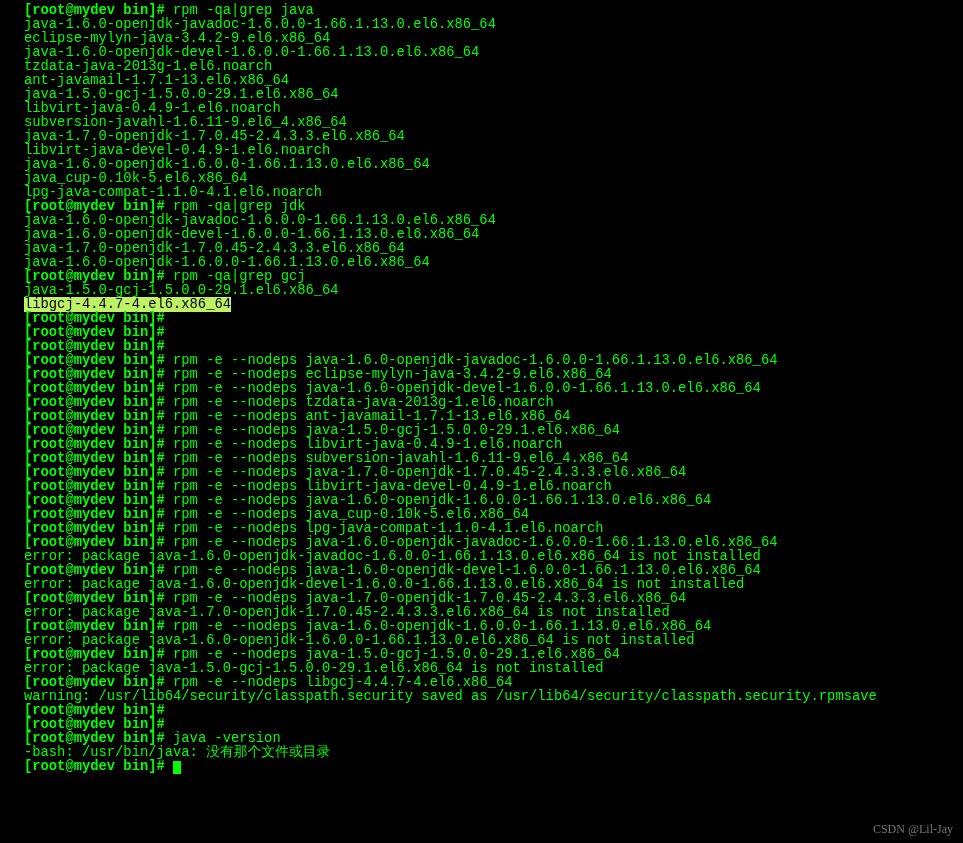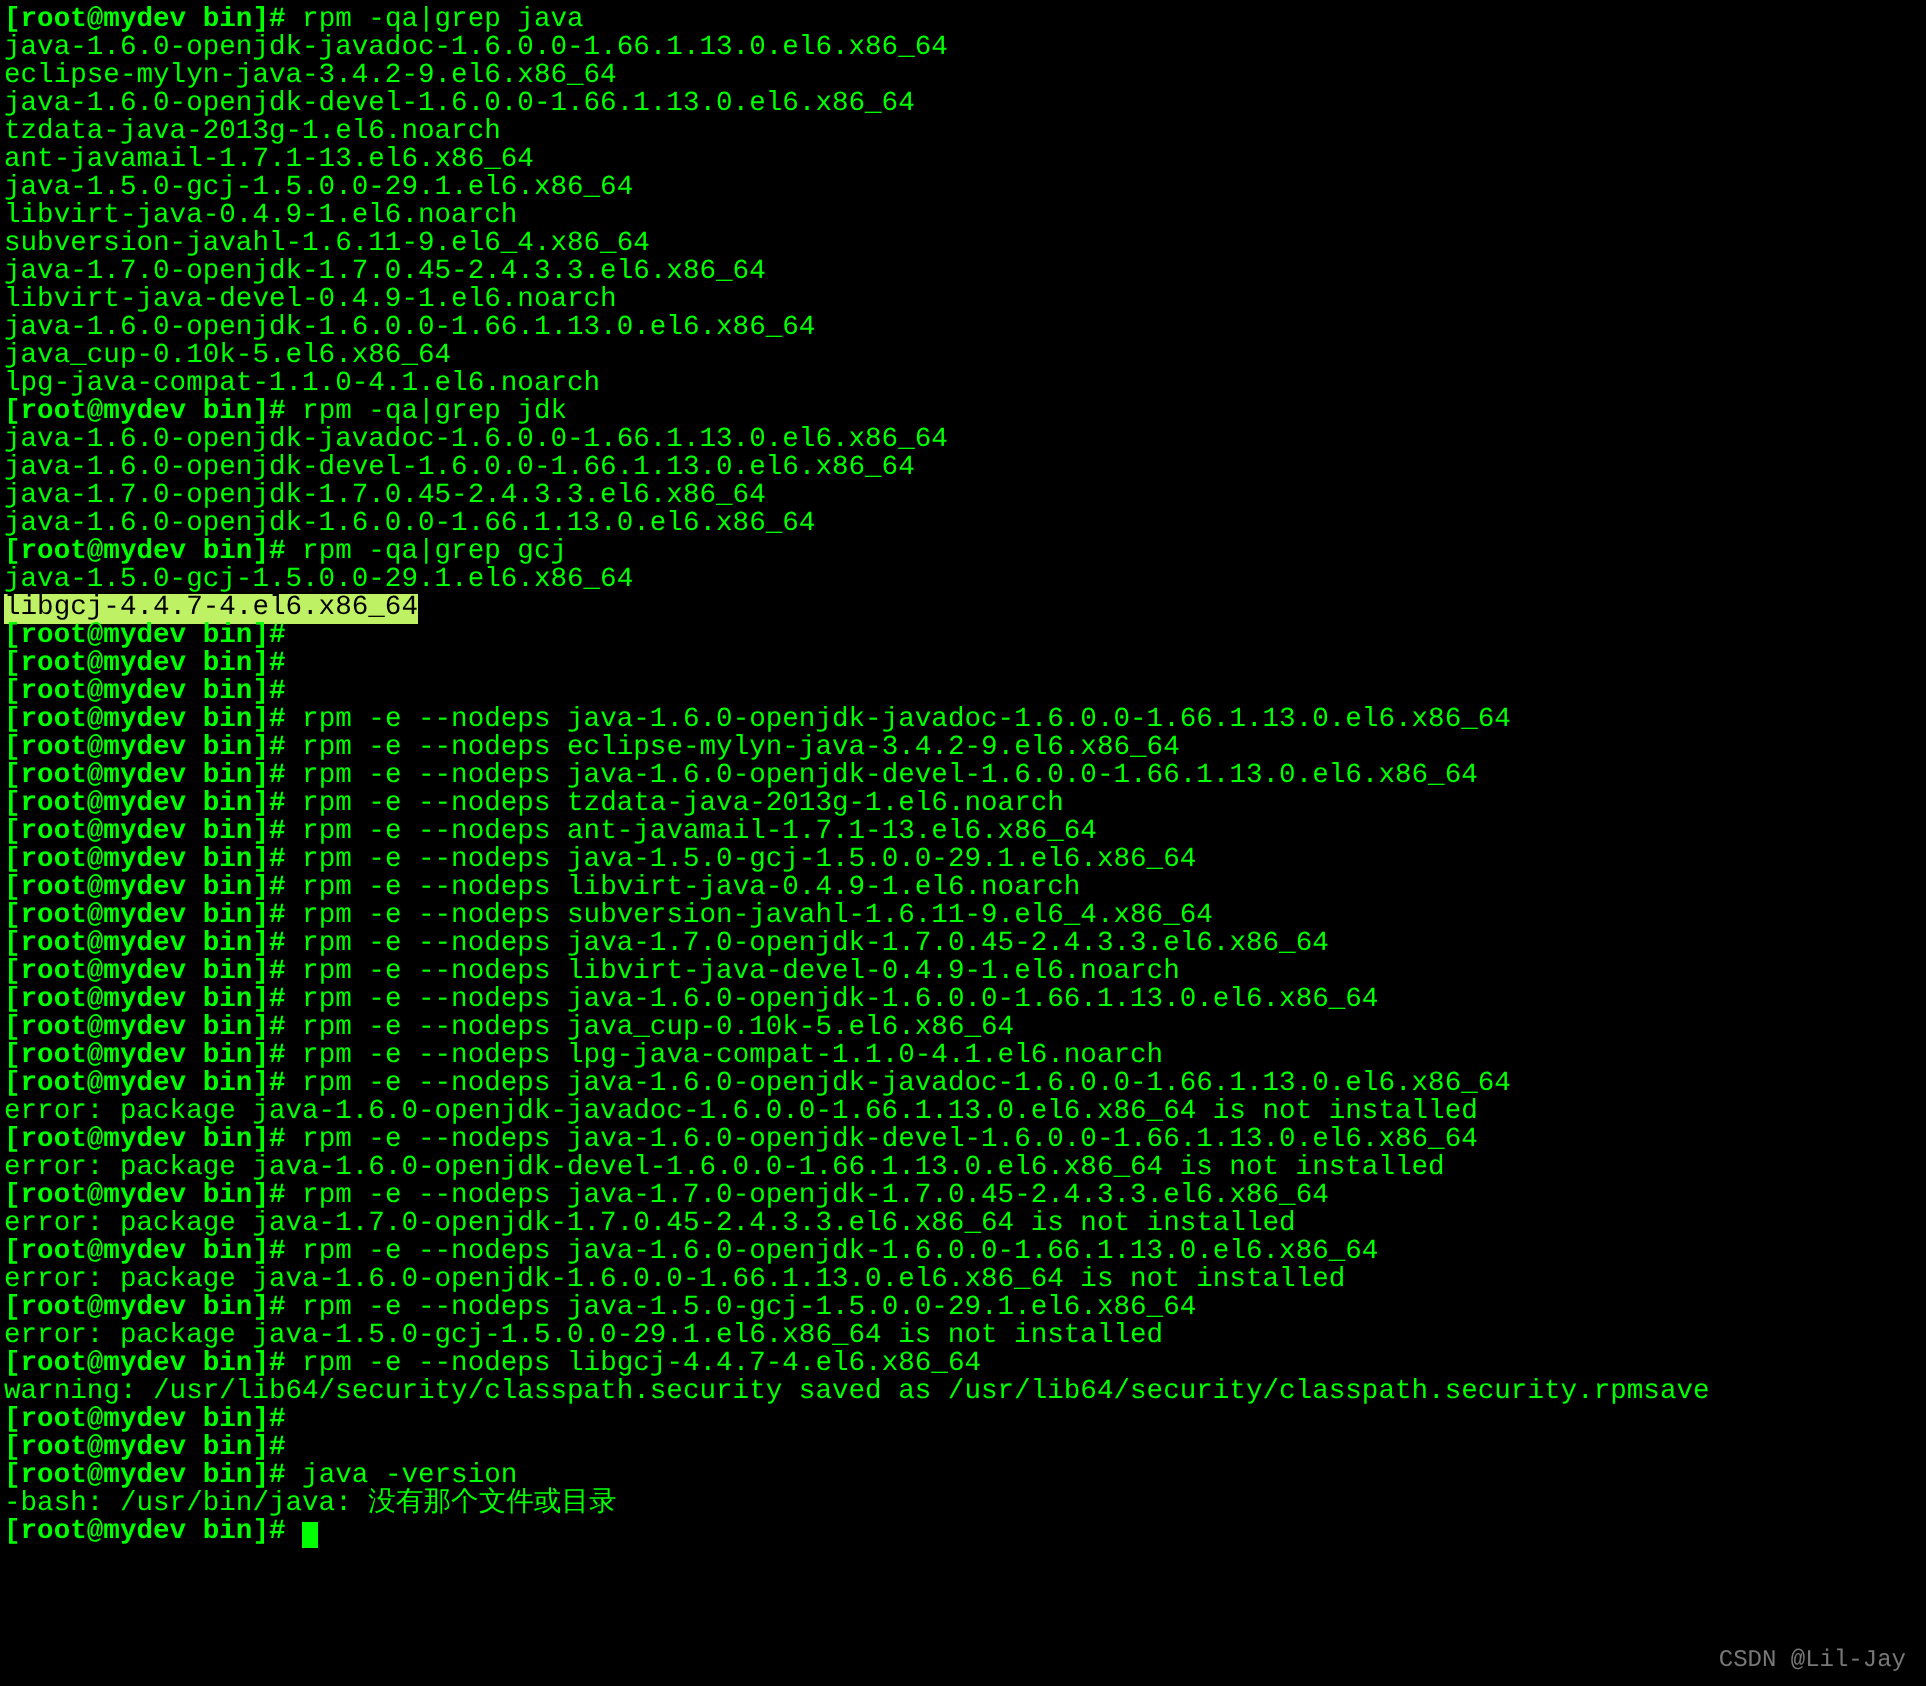--- a/index.html
+++ b/index.html
@@ -7,40 +7,40 @@
     padding: 0;
     background: #000;
     width: 963px;
     height: 843px;
     overflow: hidden;
   }
   .terminal {
     font-family: "Consolas", "Courier New", monospace;
     font-size: 13.8px;
     line-height: 14px;
-    padding: 4px 2px;
+    padding: 4px 24px;
     white-space: pre;
     letter-spacing: 0px;
   }
   .g  { color: #00ff00; }
   .gb { color: #00ff00; font-weight: bold; }
   .hl { background: #bef264; color: #000; }
   .cursor {
     display: inline-block;
     width: 8px;
     height: 13px;
     background: #00ff00;
     vertical-align: text-bottom;
   }
   .watermark {
     position: absolute;
     right: 10px;
     bottom: 6px;
     color: #777;
-    font-family: Liberation Mono, monospace;
+    font-family: Liberation Serif, serif;
     font-size: 12px;
   }
   .line { display:block; }
 </style>
 </head>
 <body>
 
 <div class="terminal" id="term"><span class="line"><span class="gb">[root@mydev bin]#</span> <span class="g">rpm -qa|grep java</span></span><span class="line"><span class="g">java-1.6.0-openjdk-javadoc-1.6.0.0-1.66.1.13.0.el6.x86_64</span></span><span class="line"><span class="g">eclipse-mylyn-java-3.4.2-9.el6.x86_64</span></span><span class="line"><span class="g">java-1.6.0-openjdk-devel-1.6.0.0-1.66.1.13.0.el6.x86_64</span></span><span class="line"><span class="g">tzdata-java-2013g-1.el6.noarch</span></span><span class="line"><span class="g">ant-javamail-1.7.1-13.el6.x86_64</span></span><span class="line"><span class="g">java-1.5.0-gcj-1.5.0.0-29.1.el6.x86_64</span></span><span class="line"><span class="g">libvirt-java-0.4.9-1.el6.noarch</span></span><span class="line"><span class="g">subversion-javahl-1.6.11-9.el6_4.x86_64</span></span><span class="line"><span class="g">java-1.7.0-openjdk-1.7.0.45-2.4.3.3.el6.x86_64</span></span><span class="line"><span class="g">libvirt-java-devel-0.4.9-1.el6.noarch</span></span><span class="line"><span class="g">java-1.6.0-openjdk-1.6.0.0-1.66.1.13.0.el6.x86_64</span></span><span class="line"><span class="g">java_cup-0.10k-5.el6.x86_64</span></span><span class="line"><span class="g">lpg-java-compat-1.1.0-4.1.el6.noarch</span></span><span class="line"><span class="gb">[root@mydev bin]#</span> <span class="g">rpm -qa|grep jdk</span></span><span class="line"><span class="g">java-1.6.0-openjdk-javadoc-1.6.0.0-1.66.1.13.0.el6.x86_64</span></span><span class="line"><span class="g">java-1.6.0-openjdk-devel-1.6.0.0-1.66.1.13.0.el6.x86_64</span></span><span class="line"><span class="g">java-1.7.0-openjdk-1.7.0.45-2.4.3.3.el6.x86_64</span></span><span class="line"><span class="g">java-1.6.0-openjdk-1.6.0.0-1.66.1.13.0.el6.x86_64</span></span><span class="line"><span class="gb">[root@mydev bin]#</span> <span class="g">rpm -qa|grep gcj</span></span><span class="line"><span class="g">java-1.5.0-gcj-1.5.0.0-29.1.el6.x86_64</span></span><span class="line"><span class="hl">libgcj-4.4.7-4.el6.x86_64</span></span><span class="line"><span class="gb">[root@mydev bin]#</span> </span><span class="line"><span class="gb">[root@mydev bin]#</span> </span><span class="line"><span class="gb">[root@mydev bin]#</span> </span><span class="line"><span class="gb">[root@mydev bin]#</span> <span class="g">rpm -e --nodeps java-1.6.0-openjdk-javadoc-1.6.0.0-1.66.1.13.0.el6.x86_64</span></span><span class="line"><span class="gb">[root@mydev bin]#</span> <span class="g">rpm -e --nodeps eclipse-mylyn-java-3.4.2-9.el6.x86_64</span></span><span class="line"><span class="gb">[root@mydev bin]#</span> <span class="g">rpm -e --nodeps java-1.6.0-openjdk-devel-1.6.0.0-1.66.1.13.0.el6.x86_64</span></span><span class="line"><span class="gb">[root@mydev bin]#</span> <span class="g">rpm -e --nodeps tzdata-java-2013g-1.el6.noarch</span></span><span class="line"><span class="gb">[root@mydev bin]#</span> <span class="g">rpm -e --nodeps ant-javamail-1.7.1-13.el6.x86_64</span></span><span class="line"><span class="gb">[root@mydev bin]#</span> <span class="g">rpm -e --nodeps java-1.5.0-gcj-1.5.0.0-29.1.el6.x86_64</span></span><span class="line"><span class="gb">[root@mydev bin]#</span> <span class="g">rpm -e --nodeps libvirt-java-0.4.9-1.el6.noarch</span></span><span class="line"><span class="gb">[root@mydev bin]#</span> <span class="g">rpm -e --nodeps subversion-javahl-1.6.11-9.el6_4.x86_64</span></span><span class="line"><span class="gb">[root@mydev bin]#</span> <span class="g">rpm -e --nodeps java-1.7.0-openjdk-1.7.0.45-2.4.3.3.el6.x86_64</span></span><span class="line"><span class="gb">[root@mydev bin]#</span> <span class="g">rpm -e --nodeps libvirt-java-devel-0.4.9-1.el6.noarch</span></span><span class="line"><span class="gb">[root@mydev bin]#</span> <span class="g">rpm -e --nodeps java-1.6.0-openjdk-1.6.0.0-1.66.1.13.0.el6.x86_64</span></span><span class="line"><span class="gb">[root@mydev bin]#</span> <span class="g">rpm -e --nodeps java_cup-0.10k-5.el6.x86_64</span></span><span class="line"><span class="gb">[root@mydev bin]#</span> <span class="g">rpm -e --nodeps lpg-java-compat-1.1.0-4.1.el6.noarch</span></span><span class="line"><span class="gb">[root@mydev bin]#</span> <span class="g">rpm -e --nodeps java-1.6.0-openjdk-javadoc-1.6.0.0-1.66.1.13.0.el6.x86_64</span></span><span class="line"><span class="g">error: package java-1.6.0-openjdk-javadoc-1.6.0.0-1.66.1.13.0.el6.x86_64 is not installed</span></span><span class="line"><span class="gb">[root@mydev bin]#</span> <span class="g">rpm -e --nodeps java-1.6.0-openjdk-devel-1.6.0.0-1.66.1.13.0.el6.x86_64</span></span><span class="line"><span class="g">error: package java-1.6.0-openjdk-devel-1.6.0.0-1.66.1.13.0.el6.x86_64 is not installed</span></span><span class="line"><span class="gb">[root@mydev bin]#</span> <span class="g">rpm -e --nodeps java-1.7.0-openjdk-1.7.0.45-2.4.3.3.el6.x86_64</span></span><span class="line"><span class="g">error: package java-1.7.0-openjdk-1.7.0.45-2.4.3.3.el6.x86_64 is not installed</span></span><span class="line"><span class="gb">[root@mydev bin]#</span> <span class="g">rpm -e --nodeps java-1.6.0-openjdk-1.6.0.0-1.66.1.13.0.el6.x86_64</span></span><span class="line"><span class="g">error: package java-1.6.0-openjdk-1.6.0.0-1.66.1.13.0.el6.x86_64 is not installed</span></span><span class="line"><span class="gb">[root@mydev bin]#</span> <span class="g">rpm -e --nodeps java-1.5.0-gcj-1.5.0.0-29.1.el6.x86_64</span></span><span class="line"><span class="g">error: package java-1.5.0-gcj-1.5.0.0-29.1.el6.x86_64 is not installed</span></span><span class="line"><span class="gb">[root@mydev bin]#</span> <span class="g">rpm -e --nodeps libgcj-4.4.7-4.el6.x86_64</span></span><span class="line"><span class="g">warning: /usr/lib64/security/classpath.security saved as /usr/lib64/security/classpath.security.rpmsave</span></span><span class="line"><span class="gb">[root@mydev bin]#</span> </span><span class="line"><span class="gb">[root@mydev bin]#</span> </span><span class="line"><span class="gb">[root@mydev bin]#</span> <span class="g">java -version</span></span><span class="line"><span class="g">-bash: /usr/bin/java: 没有那个文件或目录</span></span><span class="line"><span class="gb">[root@mydev bin]#</span> <span class="cursor"></span></span></div>
 <div class="watermark">CSDN @Lil-Jay</div>
 

